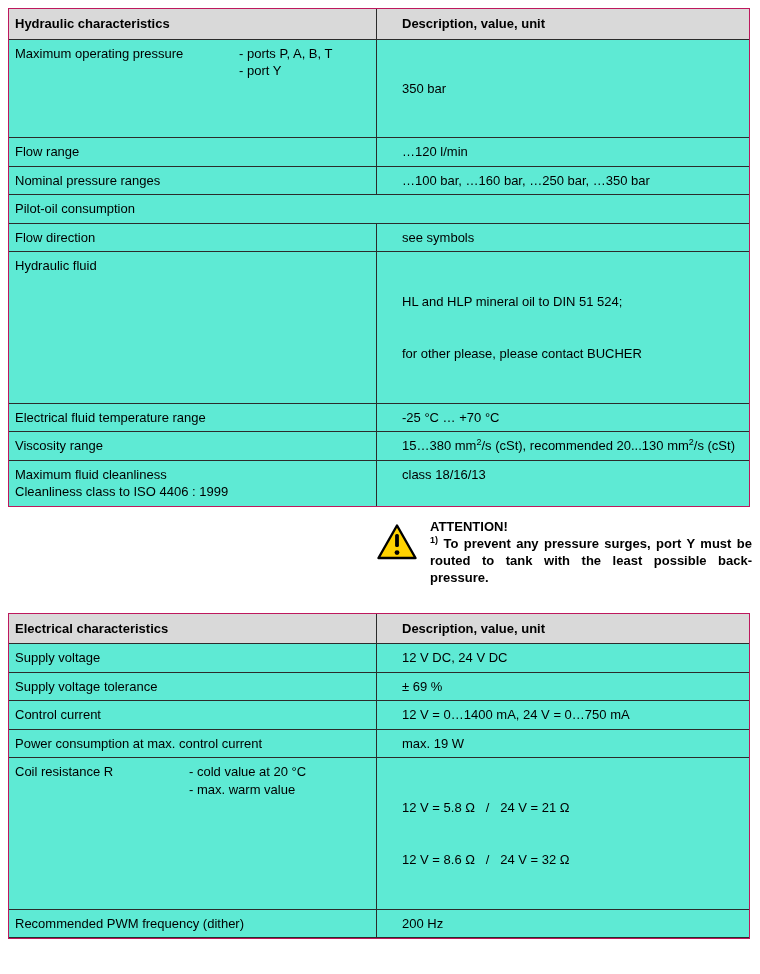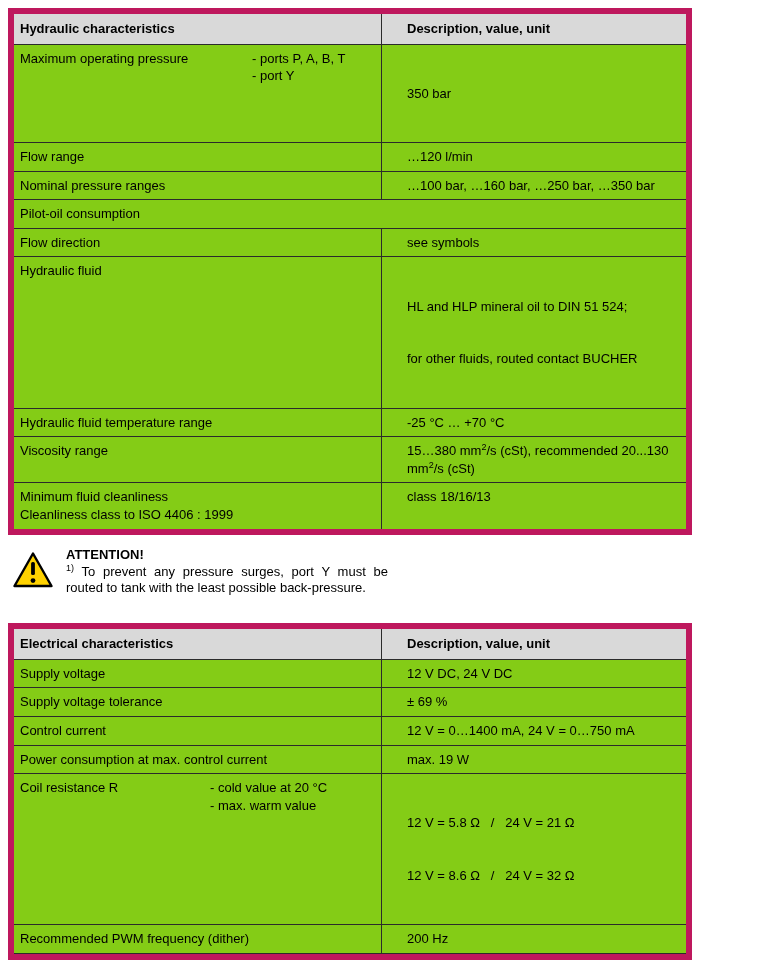--- a/index.html
+++ b/index.html
@@ -8,50 +8,50 @@
     width: 760px;
     height: 974px;
     overflow: hidden;
     font-family: "Liberation Sans", sans-serif;
     font-size: 13px;
     color: #000;
     -webkit-font-smoothing: antialiased;
   }
   .page { padding: 8px 8px 10px 8px; }
 
-  .dtable { border: 6px solid #be185d; width: 684px; background: #84cc16; }
+  .dtable { border: 1px solid #be185d; width: 742px; background: #5eead4; }
   .trow { display: flex; border-top: 1px solid #2b2b2b; align-items: stretch; }
   .trow:first-child { border-top: none; }
   .thead { background: #d9d9d9; font-weight: bold; }
   .c1 {
     width: 367px;
     padding: 5px 6px 5px 6px;
     position: relative;
     line-height: 1.35;
   }
   .c2 {
     flex: 1;
     border-left: 1px solid #2b2b2b;
     padding: 5px 6px 5px 25px;
     white-space: pre-wrap;
     line-height: 1.35;
   }
   .thead .c1, .thead .c2 { padding-top: 6px; padding-bottom: 6px; }
 
   .subblock { position: absolute; top: 5px; line-height: 1.35; }
-  .sub-ports { left: 238px; }
-  .sub-coil  { left: 196px; }
+  .sub-ports { left: 230px; }
+  .sub-coil  { left: 180px; }
 
   sup { font-size: 9px; line-height: 0; vertical-align: super; }
 
-  .attention { display: flex; margin: 12px 0 26px 4px; align-items: flex-start; }
+  .attention { display: flex; margin: 12px 0 26px 4px; align-items: flex-start; justify-content: flex-end; }
   .attention .icon-wrap { width: 44px; padding-top: 4px; flex: 0 0 44px; }
   .attention .text-wrap { margin-left: 10px; width: 322px; }
   .attention .att-title { font-weight: bold; margin-bottom: 2px; }
-  .attention .att-body { text-align: justify; line-height: 1.3; }
+  .attention .att-body { text-align: justify; line-height: 1.3; font-weight: bold; }
 </style>
 </head>
 <body>
 
 <div class="page">
 
   <div class="dtable">
     <div class="trow thead">
       <div class="c1">Hydraulic characteristics</div>
       <div class="c2">Description, value, unit</div>
@@ -86,37 +86,37 @@
 
     <div class="trow">
       <div class="c1">Flow direction</div>
       <div class="c2">see symbols</div>
     </div>
 
     <div class="trow">
       <div class="c1">Hydraulic fluid</div>
       <div class="c2">
         <div>HL and HLP mineral oil to DIN 51 524;</div>
-        <div>for other fluids, routed contact BUCHER</div>
+        <div>for other please, please contact BUCHER</div>
       </div>
     </div>
 
     <div class="trow">
-      <div class="c1">Hydraulic fluid temperature range</div>
+      <div class="c1">Electrical fluid temperature range</div>
       <div class="c2">-25 °C … +70 °C</div>
     </div>
 
     <div class="trow">
       <div class="c1">Viscosity range</div>
       <div class="c2"><span>15…380 mm</span><sup>2</sup><span>/s (cSt), recommended 20...130 mm</span><sup>2</sup><span>/s (cSt)</span></div>
     </div>
 
     <div class="trow">
       <div class="c1">
-        <div>Minimum fluid cleanliness</div>
+        <div>Maximum fluid cleanliness</div>
         <div>Cleanliness class to ISO 4406 : 1999</div>
       </div>
       <div class="c2">class 18/16/13</div>
     </div>
   </div>
 
   <div class="attention">
     <div class="icon-wrap">
       <svg width="42" height="38" viewBox="0 0 42 38" aria-hidden="true">
         <path d="M21 2.5 L39.5 35 L2.5 35 Z" fill="#ffd200" stroke="#000" stroke-width="2.4" stroke-linejoin="round"></path>

